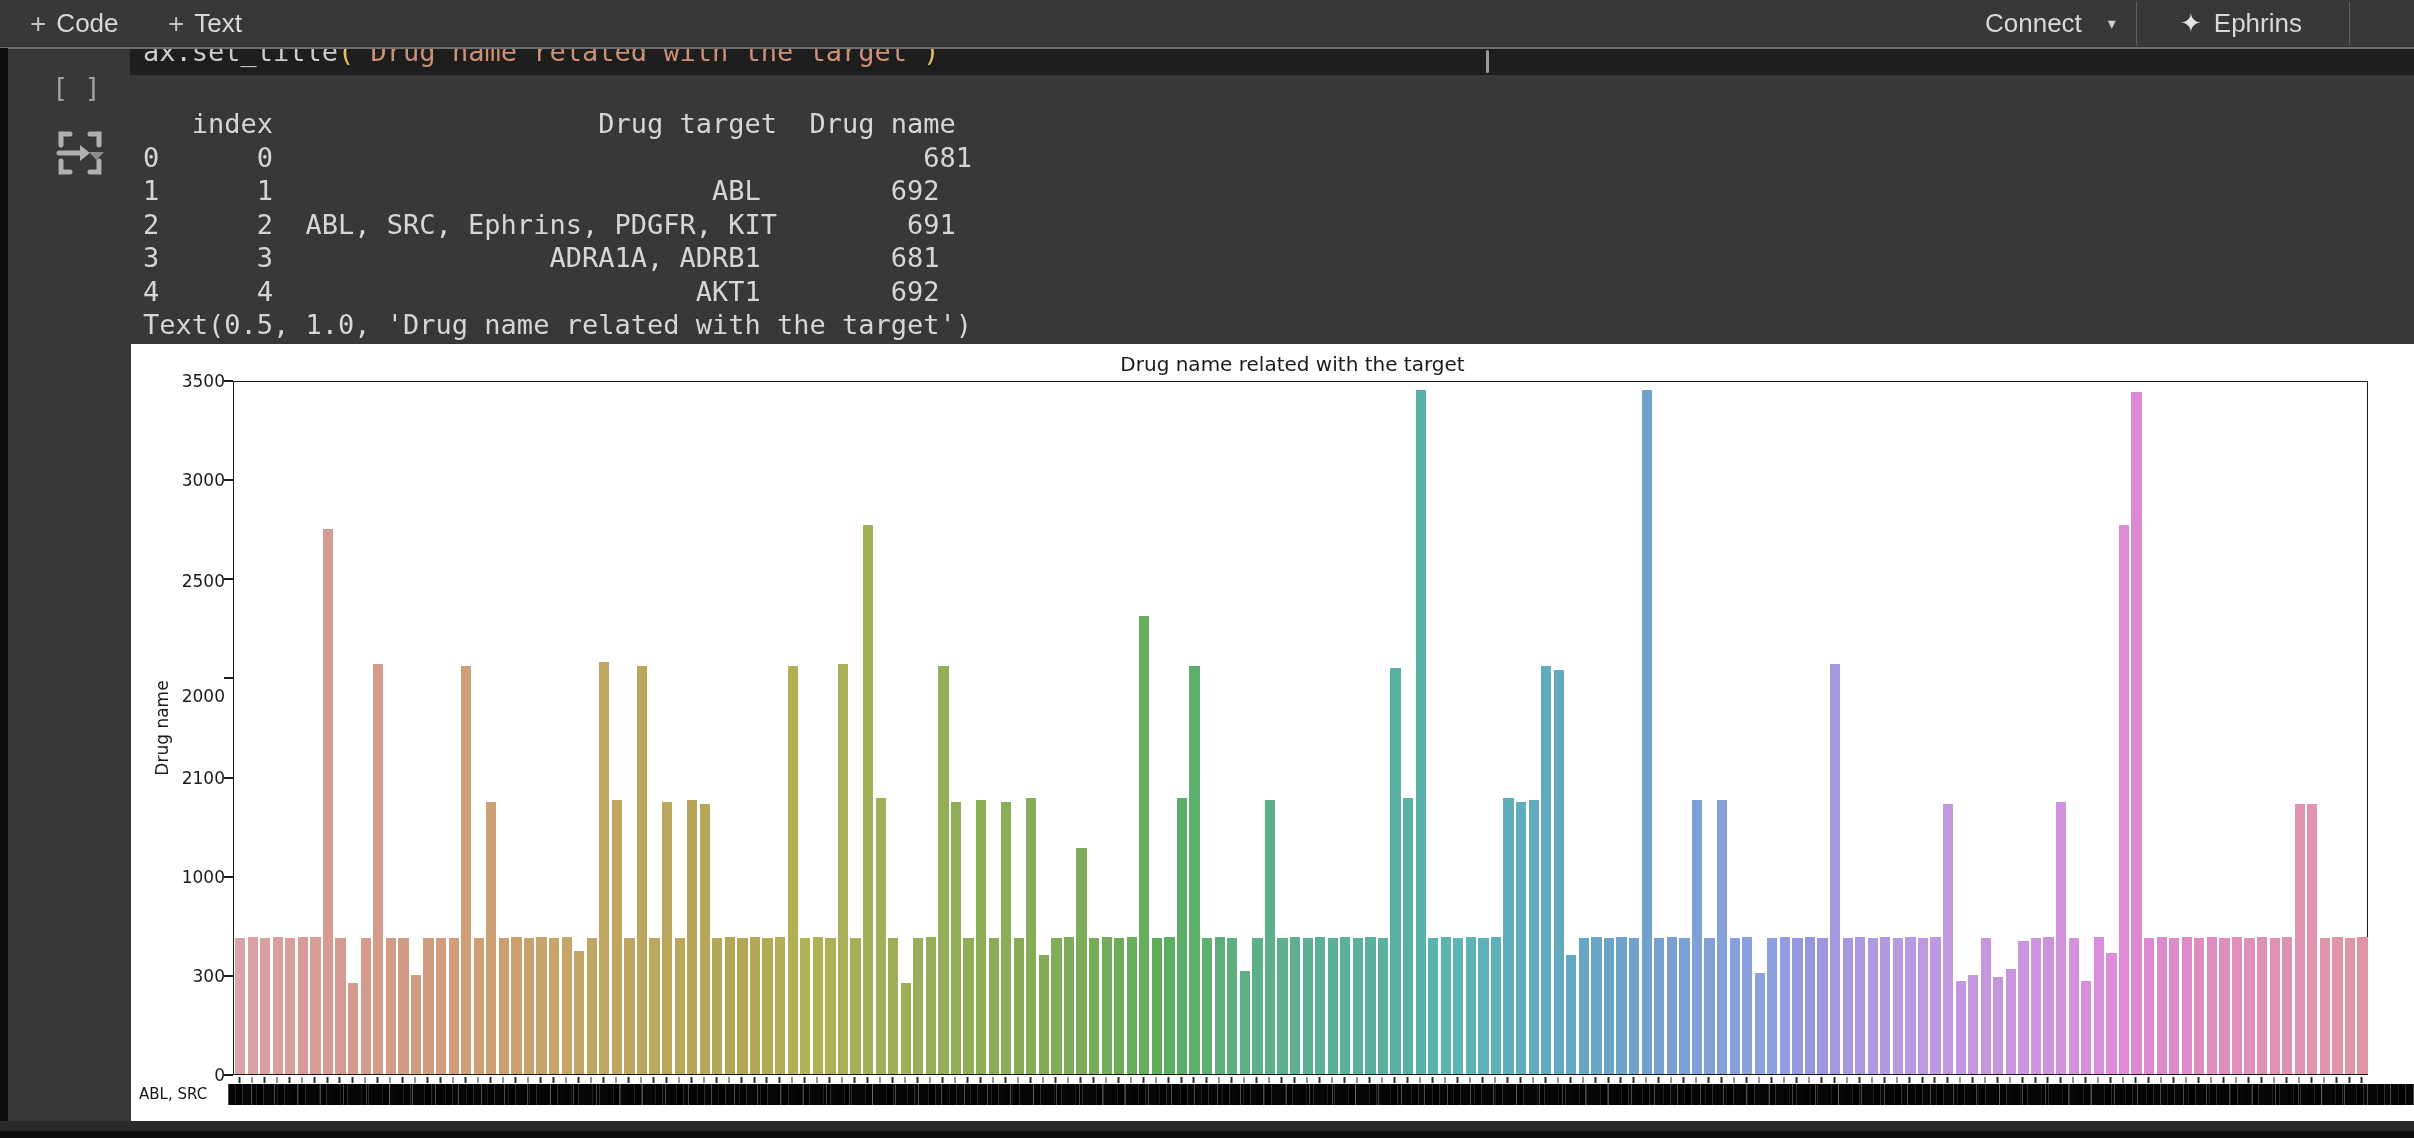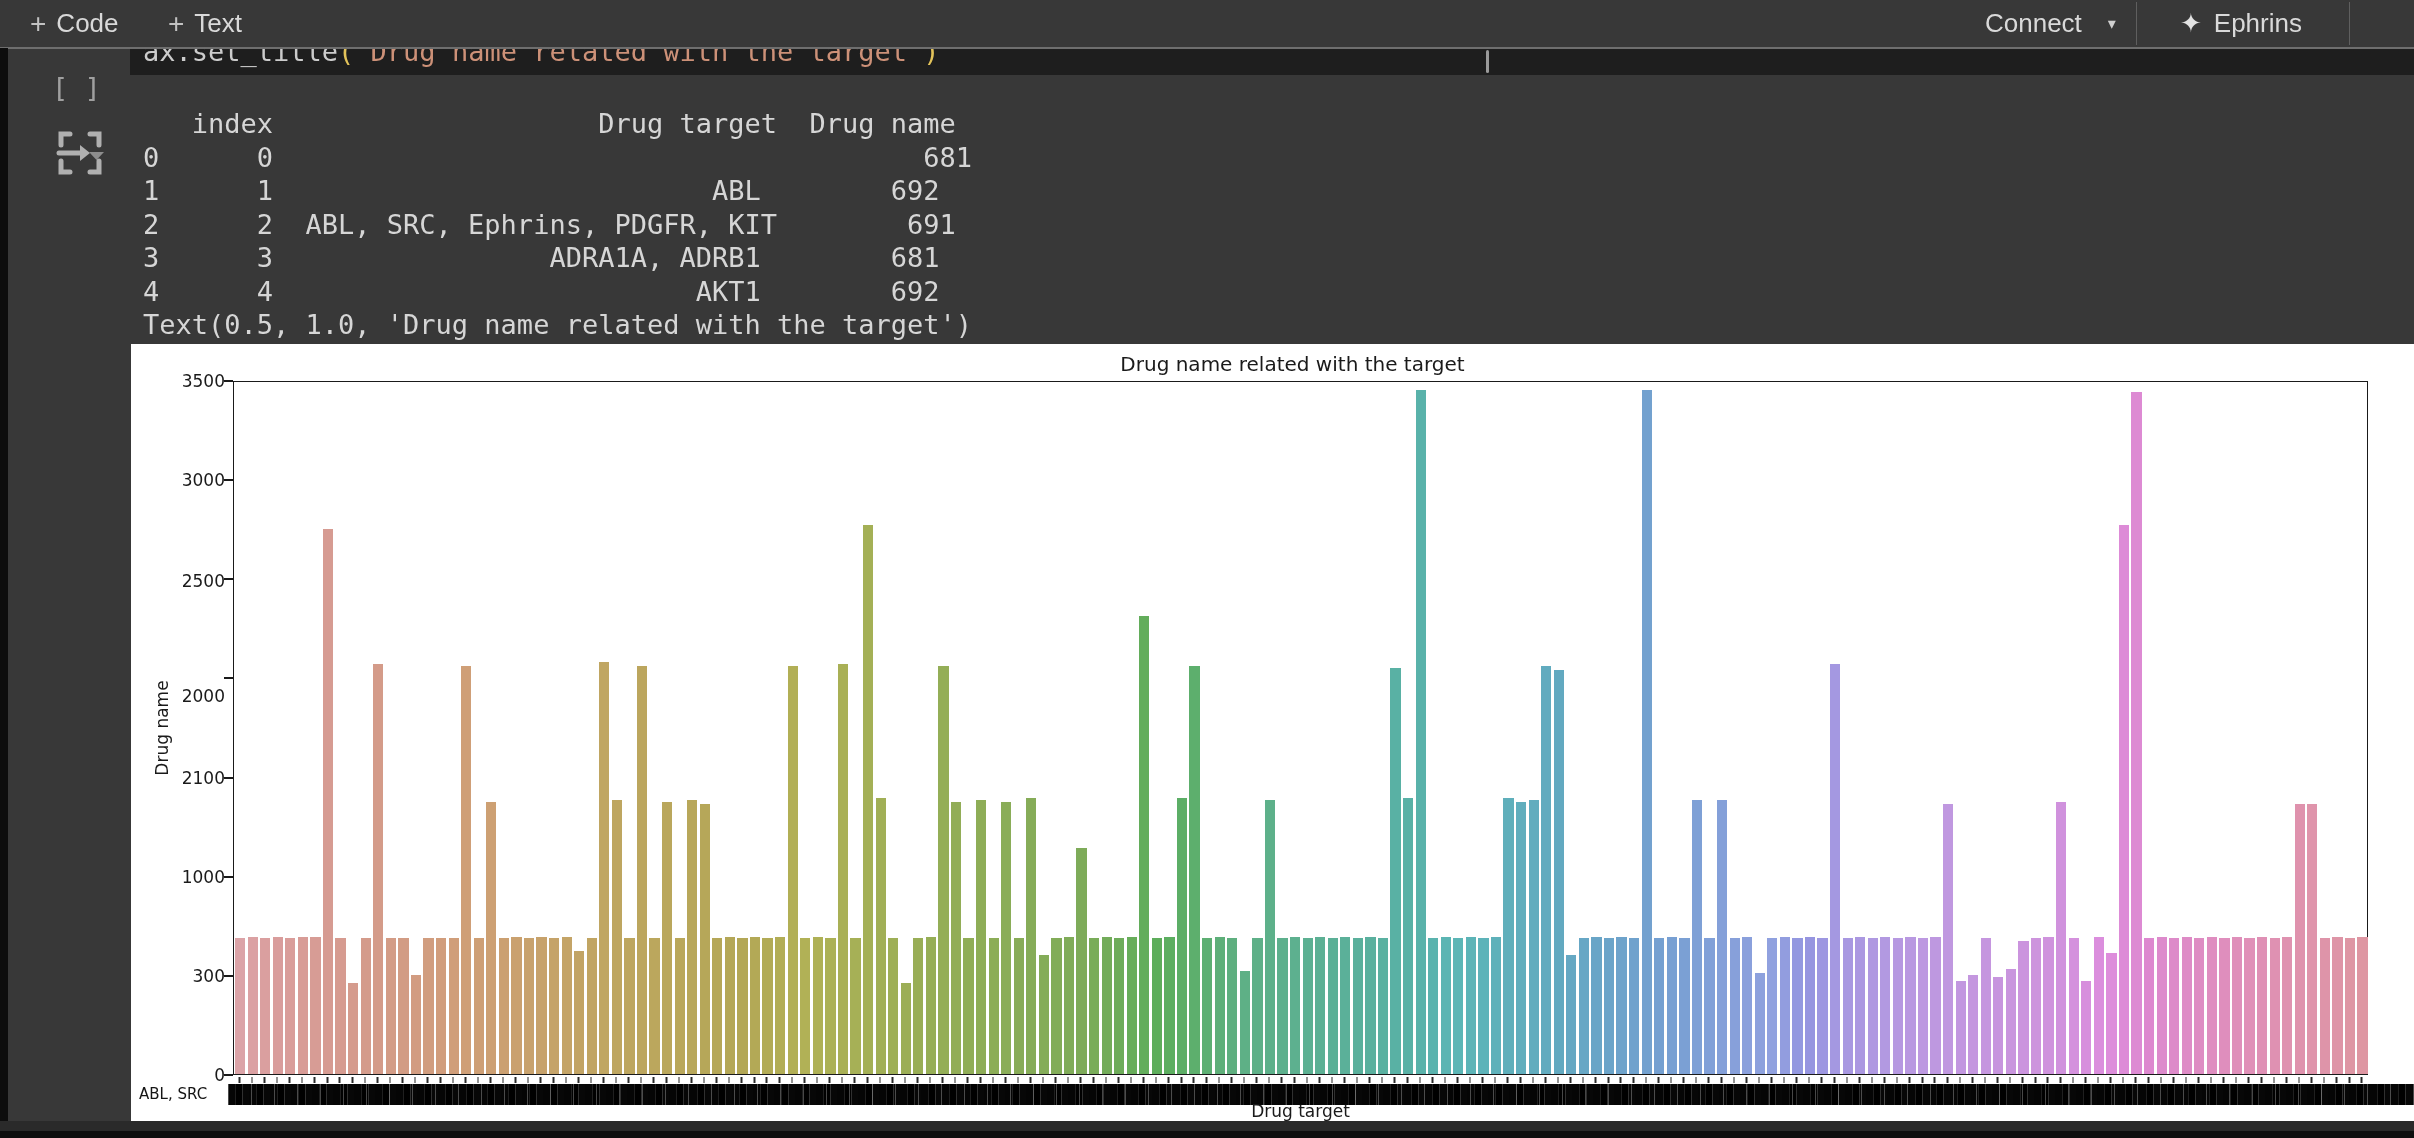--- a/index.html
+++ b/index.html
@@ -316,17 +316,16 @@
         <div class="bar" style="left: 2073.21px; width: 10.26px; height: 269.7px; background: rgb(223, 148, 171);"></div>
         <div class="bar" style="left: 2085.76px; width: 10.26px; height: 135.8px; background: rgb(222, 148, 169);"></div>
         <div class="bar" style="left: 2098.32px; width: 10.26px; height: 136.8px; background: rgb(222, 149, 167);"></div>
         <div class="bar" style="left: 2110.88px; width: 10.26px; height: 135.8px; background: rgb(222, 150, 164);"></div>
         <div class="bar" style="left: 2123.44px; width: 10.26px; height: 136.8px; background: rgb(222, 150, 162);"></div>
       </div>
   </div>
   <div class="xtick-strip"></div>
   <div class="xtick-first-label">ABL, SRC</div>
   <div class="xtick-smudge"></div>
-  <div class="xlabel">Drug target</div>
 </div>
 
 <div class="bottom-band"></div>
 <div class="bottom-black"></div>
 
 </body></html>

